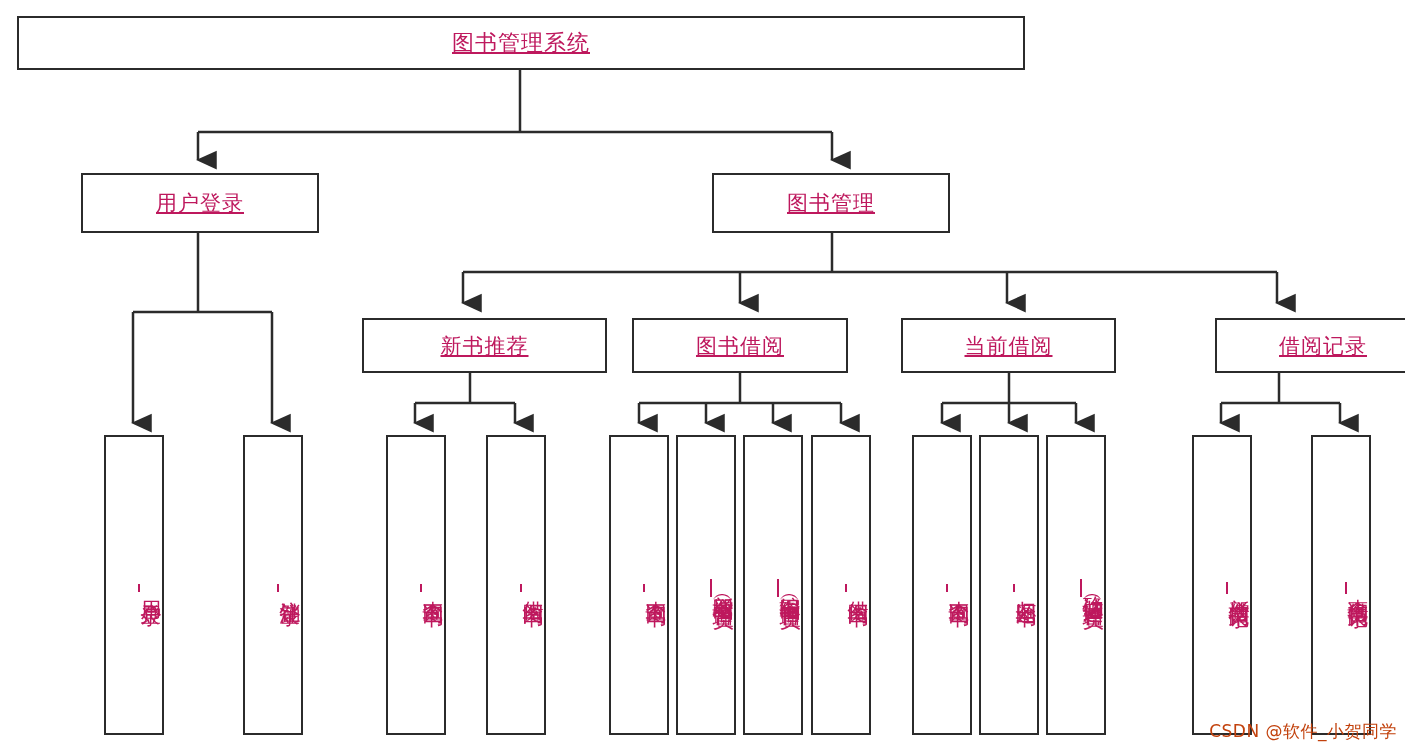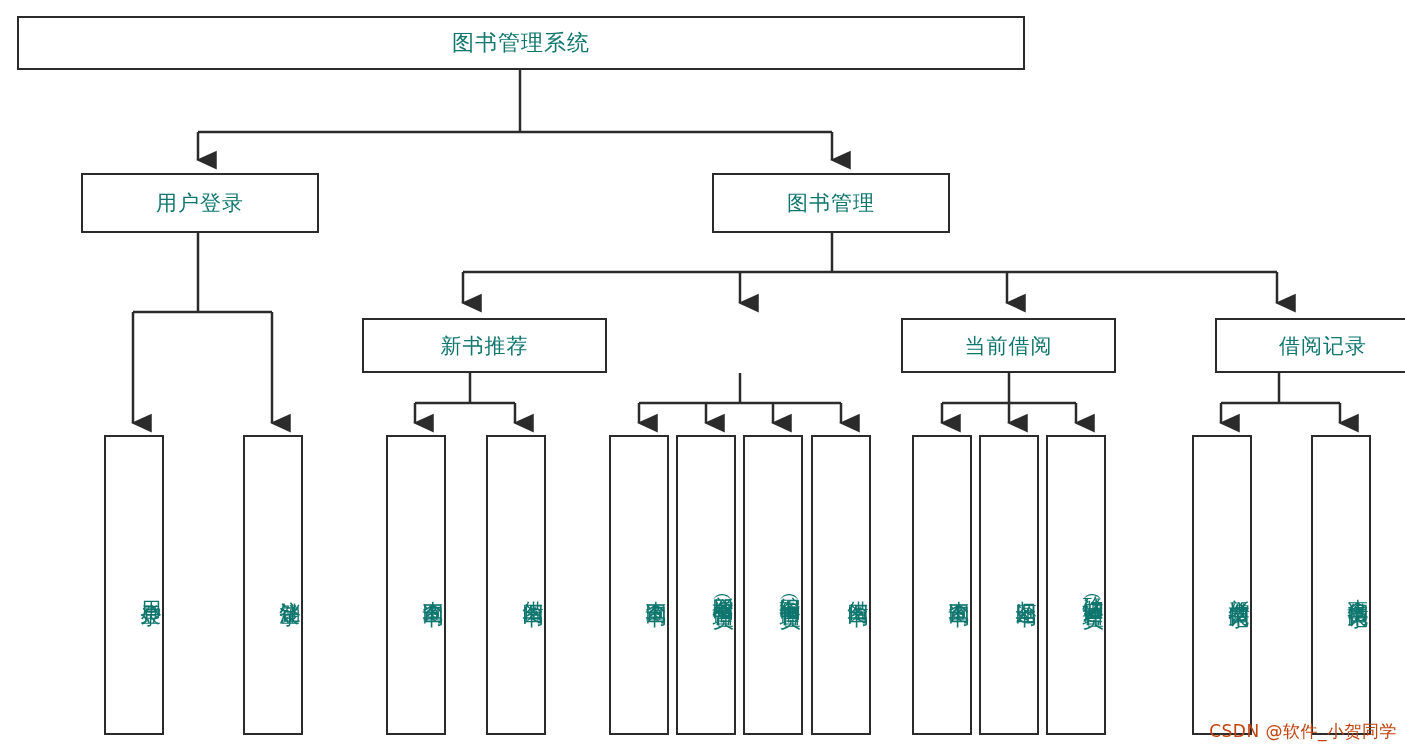--- a/index.html
+++ b/index.html
@@ -25,21 +25,22 @@
     height: 747px;
   }
   .node {
     position: absolute;
     box-sizing: border-box;
     border: 2.5px solid #2b2b2b;
     background: #ffffff;
     display: flex;
     align-items: center;
     justify-content: center;
-    color: #0f766e;
+    color: #be185d;
+    text-decoration: underline;
   }
   .node.horiz {
     font-size: 21px;
     letter-spacing: 1px;
   }
   .node.vert {
     writing-mode: vertical-rl;
     text-orientation: upright;
     font-size: 21px;
     letter-spacing: 2px;
@@ -132,20 +133,23 @@
   <div class="node horiz" style="left:81px; top:173px; width:238px; height:60px;">
     <span>用户登录</span>
   </div>
   <div class="node horiz" style="left:712px; top:173px; width:238px; height:60px;">
     <span>图书管理</span>
   </div>
 
   <div class="node horiz" style="left:362px; top:318px; width:245px; height:55px;">
     <span>新书推荐</span>
   </div>
+  <div class="node horiz" style="left:632px; top:318px; width:216px; height:55px;">
+    <span>图书借阅</span>
+  </div>
   <div class="node horiz" style="left:901px; top:318px; width:215px; height:55px;">
     <span>当前借阅</span>
   </div>
   <div class="node horiz" style="left:1171px; top:318px; width:216px; height:55px;margin-left:44px;">
     <span>借阅记录</span>
   </div>
 
   <div class="node vert" style="left:104px; top:435px; width:60px; height:300px;">
     <span>用户登录</span>
   </div>

